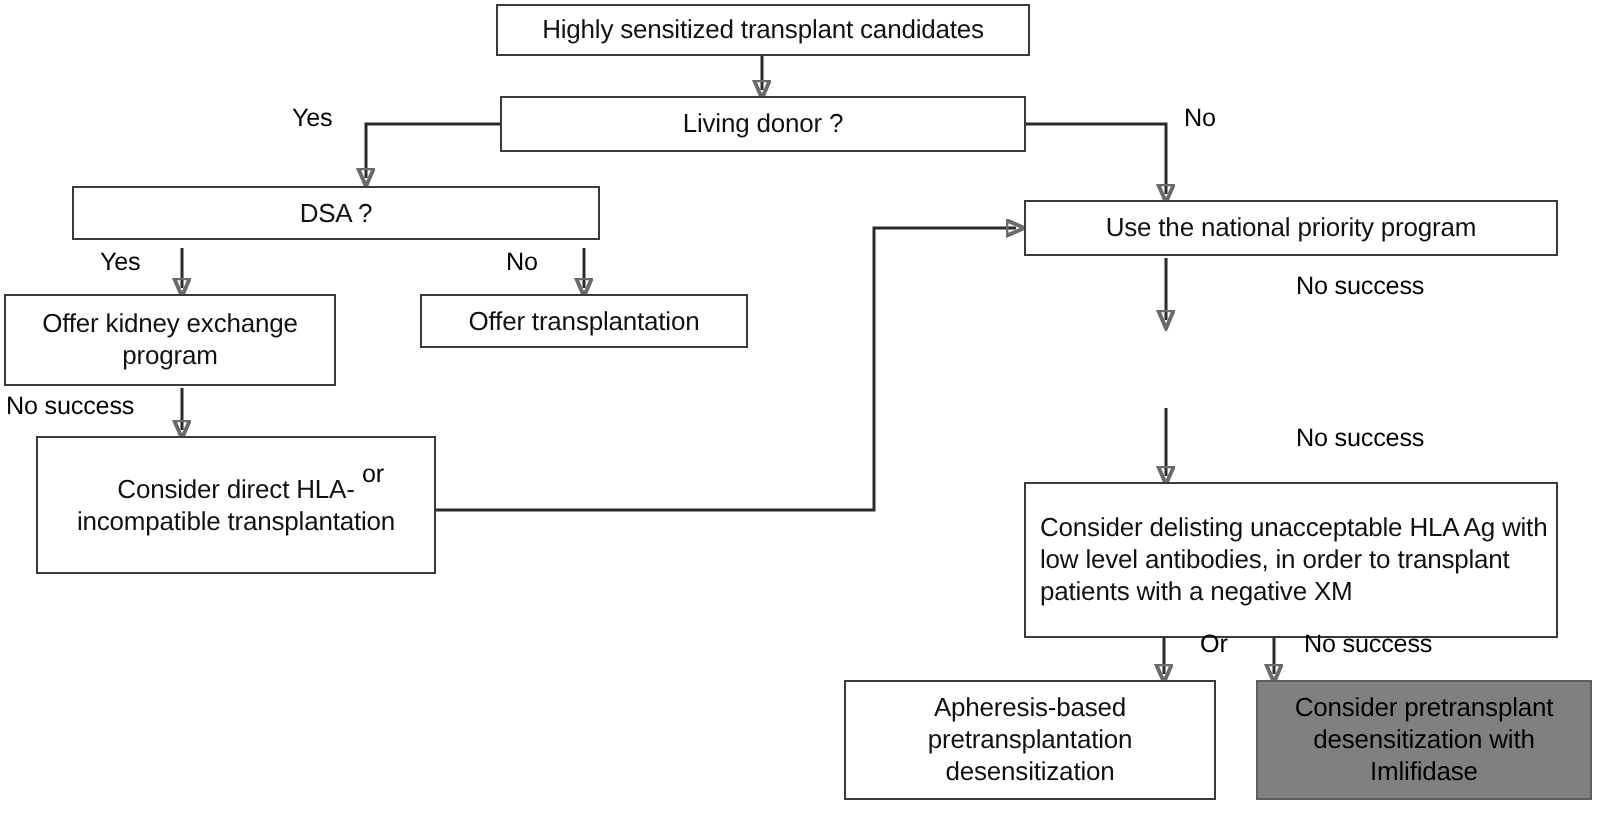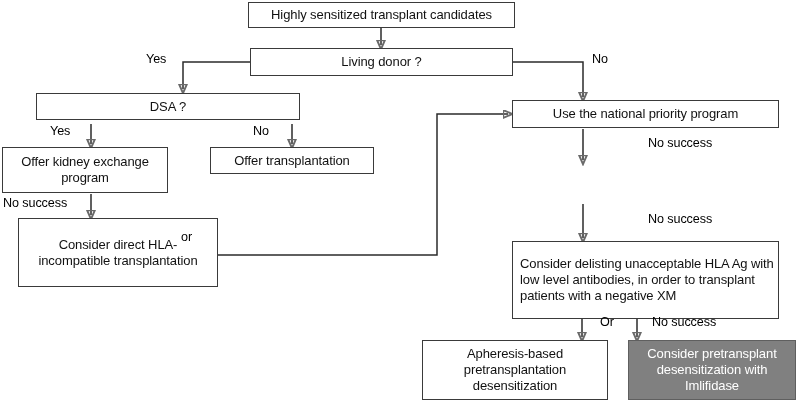--- a/index.html
+++ b/index.html
@@ -31,21 +31,21 @@
     padding: 2px 4px;
     letter-spacing: -0.1px;
   }
   .node.left-align {
     justify-content: flex-start;
     text-align: left;
     padding-left: 7px;
   }
   .node.shaded {
     background: #808080;
-    color: #ffffff;
+    color: #000000;
     border-color: #5f5f5f;
   }
   .label {
     position: absolute;
     font-size: 12.6px;
     color: #000000;
     white-space: nowrap;
     letter-spacing: -0.1px;
   }
   svg.wires {

